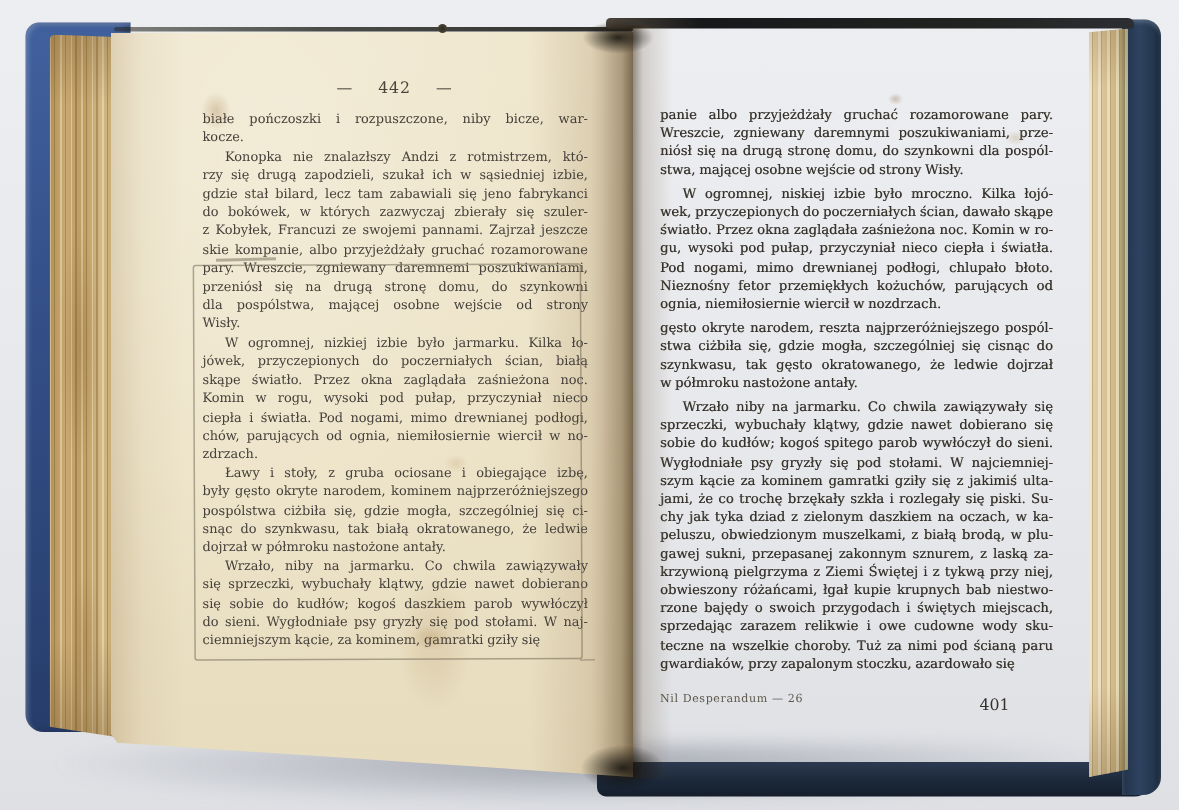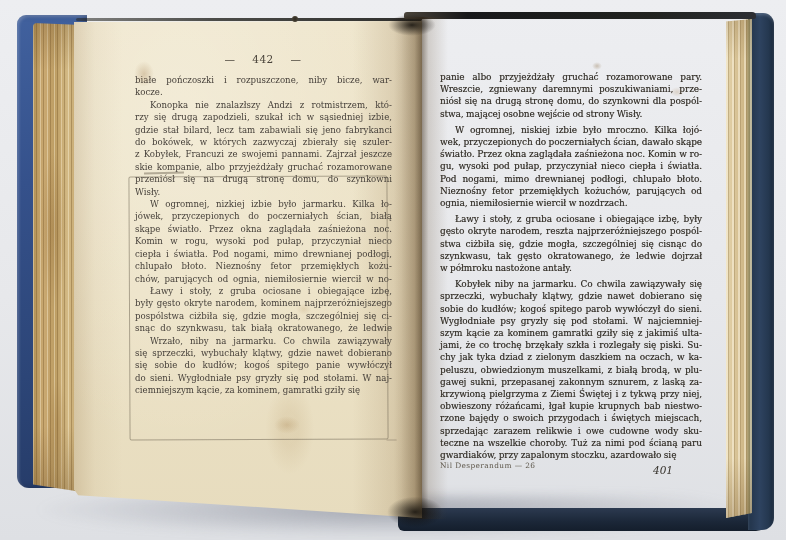--- a/index.html
+++ b/index.html
@@ -89,21 +89,21 @@
   .text-right{position:absolute;left:20px;top:54px;width:262px;
     font-size:8.8px;line-height:12.2px;color:#332f29;letter-spacing:0;word-spacing:-.3px;
     text-shadow:.25px 0 0 rgba(45,40,30,.55);}
   .line{text-align:justify;text-align-last:justify;white-space:nowrap;}
   .line.last{text-align-last:left;white-space:normal;}
   .line.indent{text-indent:15px;}
   .text-right .para{margin:0 0 4px 0;}
   .text-left .para{margin:0;}
   .footer-sig{position:absolute;left:20px;top:444px;font-size:7.4px;color:#5d564a;
     letter-spacing:.4px;text-shadow:none;font-family:"DejaVu Serif","Liberation Serif",serif;}
-  .page-num{position:absolute;left:233px;top:447px;font-size:10.5px;color:#35312b;font-style:italic;}
+  .page-num{position:absolute;left:233px;top:447px;font-size:10.5px;color:#35312b;}
   
   .pencil-box{position:absolute;left:55px;top:155px;width:257px;height:262px;
     border:1px solid rgba(115,105,88,.55);border-radius:2px;transform:rotate(-.25deg);}
   .pencil-box::after{content:"";position:absolute;right:-9px;bottom:-2px;width:10px;height:1px;
     background:rgba(115,105,88,.45);}
   .pencil-underline{position:absolute;left:70px;top:151px;width:40px;height:1.6px;
     background:rgba(115,105,88,.5);transform:rotate(-1.2deg);}
   
   .stain{position:absolute;border-radius:50%;}
   .stain.s1{left:200px;top:395px;width:26px;height:18px;
@@ -139,42 +139,45 @@
           <div class="line">białe pończoszki i rozpuszczone, niby bicze, war-</div>
           <div class="line last">kocze.</div>
         </div>
         <div class="para">
           <div class="line indent">Konopka nie znalazłszy Andzi z rotmistrzem, któ-</div>
           <div class="line">rzy się drugą zapodzieli, szukał ich w sąsiedniej izbie,</div>
           <div class="line">gdzie stał bilard, lecz tam zabawiali się jeno fabrykanci</div>
           <div class="line">do bokówek, w których zazwyczaj zbierały się szuler-</div>
           <div class="line">z Kobyłek, Francuzi ze swojemi pannami. Zajrzał jeszcze</div>
           <div class="line">skie kompanie, albo przyjeżdżały gruchać rozamorowane</div>
+          <div class="line">pary. Wreszcie, zgniewany daremnemi poszukiwaniami,</div>
           <div class="line">przeniósł się na drugą stronę domu, do szynkowni</div>
+          <div class="line">dla pospólstwa, mającej osobne wejście od strony</div>
           <div class="line last">Wisły.</div>
         </div>
         <div class="para">
           <div class="line indent">W ogromnej, nizkiej izbie było jarmarku. Kilka ło-</div>
           <div class="line">jówek, przyczepionych do poczerniałych ścian, białą</div>
           <div class="line">skąpe światło. Przez okna zaglądała zaśnieżona noc.</div>
           <div class="line">Komin w rogu, wysoki pod pułap, przyczyniał nieco</div>
           <div class="line">ciepła i światła. Pod nogami, mimo drewnianej podłogi,</div>
-          <div class="line">chlupało błoto. Nieznośny fetor przemiękłych kożu-</div>
           <div class="line">chów, parujących od ognia, niemiłosiernie wiercił w no-</div>
+          <div class="line last">zdrzach.</div>
         </div>
         <div class="para">
           <div class="line indent">Ławy i stoły, z gruba ociosane i obiegające izbę,</div>
           <div class="line">były gęsto okryte narodem, kominem najprzeróżniejszego</div>
           <div class="line">pospólstwa ciżbiła się, gdzie mogła, szczególniej się ci-</div>
           <div class="line">snąc do szynkwasu, tak białą okratowanego, że ledwie</div>
+          <div class="line last">dojrzał w półmroku nastożone antały.</div>
         </div>
         <div class="para">
           <div class="line indent">Wrzało, niby na jarmarku. Co chwila zawiązywały</div>
           <div class="line">się sprzeczki, wybuchały klątwy, gdzie nawet dobierano</div>
-          <div class="line">się sobie do kudłów; kogoś spitego panie wywłóczył</div>
+          <div class="line">się sobie do kudłów; kogoś daszkiem parob wywłóczył</div>
           <div class="line">do sieni. Wygłodniałe psy gryzły się pod stołami. W naj-</div>
           <div class="line last">ciemniejszym kącie, za kominem, gamratki gziły się</div>
         </div>
       </div>
     <div class="pencil-box"></div>
     <div class="pencil-underline"></div>
     <div class="stain s1"></div>
     <div class="stain s2"></div>
     <div class="stain s5"></div>
   </div>
@@ -190,28 +193,27 @@
         <div class="para">
           <div class="line indent">W ogromnej, niskiej izbie było mroczno. Kilka łojó-</div>
           <div class="line">wek, przyczepionych do poczerniałych ścian, dawało skąpe</div>
           <div class="line">światło. Przez okna zaglądała zaśnieżona noc. Komin w ro-</div>
           <div class="line">gu, wysoki pod pułap, przyczyniał nieco ciepła i światła.</div>
           <div class="line">Pod nogami, mimo drewnianej podłogi, chlupało błoto.</div>
           <div class="line">Nieznośny fetor przemiękłych kożuchów, parujących od</div>
           <div class="line last">ognia, niemiłosiernie wiercił w nozdrzach.</div>
         </div>
         <div class="para">
-          <div class="line indent">Ławy i stoły, z gruba ociosane i obiegające izbę, były</div>
           <div class="line">gęsto okryte narodem, reszta najprzeróżniejszego pospól-</div>
           <div class="line">stwa ciżbiła się, gdzie mogła, szczególniej się cisnąc do</div>
           <div class="line">szynkwasu, tak gęsto okratowanego, że ledwie dojrzał</div>
           <div class="line last">w półmroku nastożone antały.</div>
         </div>
         <div class="para">
-          <div class="line indent">Kobyłek niby na jarmarku. Co chwila zawiązywały się</div>
+          <div class="line indent">Wrzało niby na jarmarku. Co chwila zawiązywały się</div>
           <div class="line">sprzeczki, wybuchały klątwy, gdzie nawet dobierano się</div>
           <div class="line">sobie do kudłów; kogoś spitego parob wywłóczył do sieni.</div>
           <div class="line">Wygłodniałe psy gryzły się pod stołami. W najciemniej-</div>
           <div class="line">szym kącie za kominem gamratki gziły się z jakimiś ulta-</div>
           <div class="line">jami, że co trochę brzękały szkła i rozlegały się piski. Su-</div>
           <div class="line">chy jak tyka dziad z zielonym daszkiem na oczach, w ka-</div>
           <div class="line">peluszu, obwiedzionym muszelkami, z białą brodą, w plu-</div>
           <div class="line">gawej sukni, przepasanej zakonnym sznurem, z laską za-</div>
           <div class="line">krzywioną pielgrzyma z Ziemi Świętej i z tykwą przy niej,</div>
           <div class="line">obwieszony różańcami, łgał kupie krupnych bab niestwo-</div>

